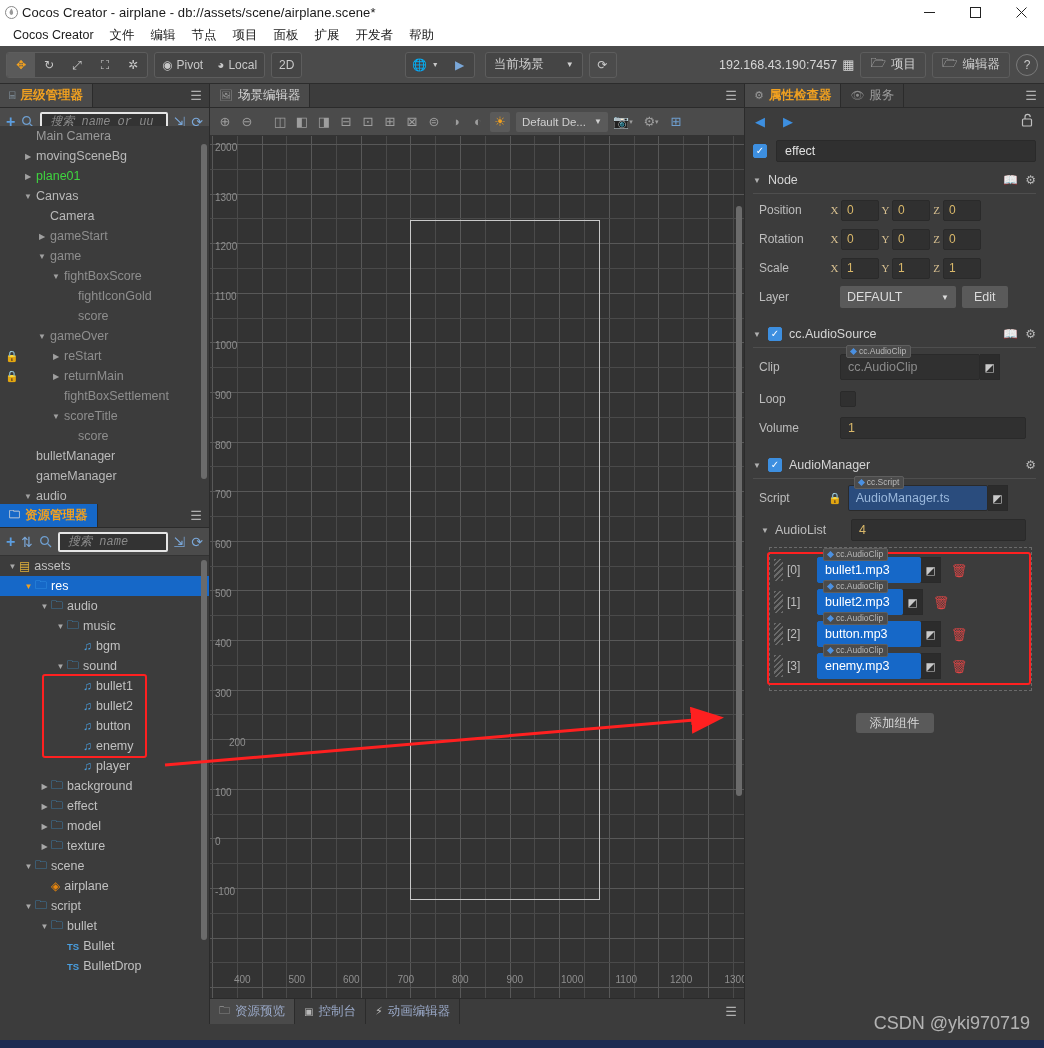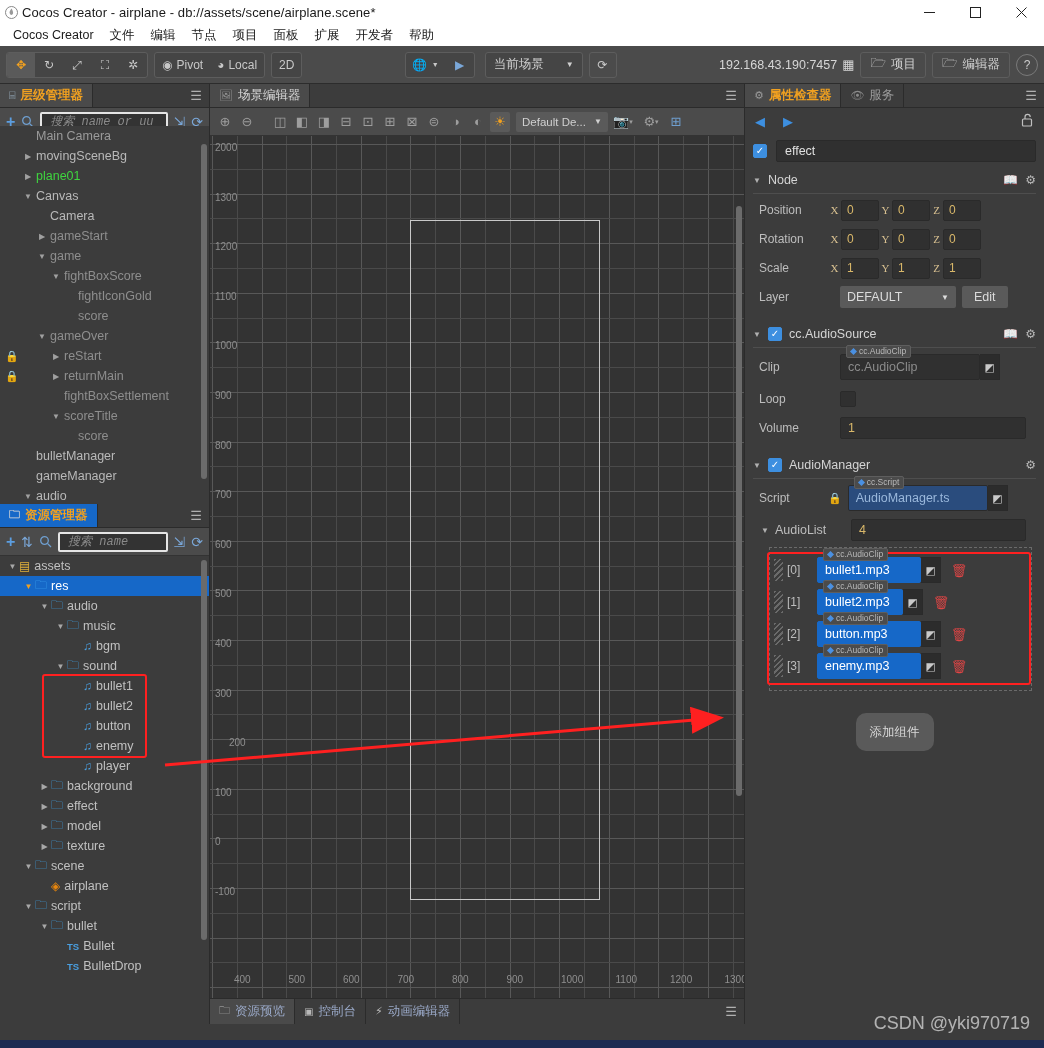--- a/index.html
+++ b/index.html
@@ -281,22 +281,22 @@
     padding: 6px 4px 8px 4px;
   }
   .arr-item { display: flex; align-items: center; height: 32px; gap: 4px; }
   .drag-handle {
     width: 9px; height: 22px; flex: none;
     background: repeating-linear-gradient(135deg, #6a6a6a 0 1.5px, transparent 1.5px 4px);
   }
   .arr-idx { width: 26px; color: #bdbdbd; font-size: 12px; flex: none; }
   .trash { color: #e04545; font-size: 13px; margin-left: 6px; }
   .addcomp {
-    margin: 22px auto 0 auto; width: 78px; height: 38px; background: #5a5a5a;
-    border-radius: 10px; display: flex; align-items: center; justify-content: center;
+    margin: 22px auto 0 auto; width: 78px; height: 20px; background: #5a5a5a;
+    border-radius: 3px; display: flex; align-items: center; justify-content: center;
     color: #d8d8d8; font-size: 12.5px;
   }
 
   
   .arrow-svg { position: absolute; left: 0; top: 0; pointer-events: none; z-index: 50; }
   .watermark {
     position: absolute; right: 14px; bottom: 14px; z-index: 60;
     color: rgba(225,225,225,.72); font-size: 18px; white-space: nowrap;
     font-family: "Liberation Sans", sans-serif;
   }

